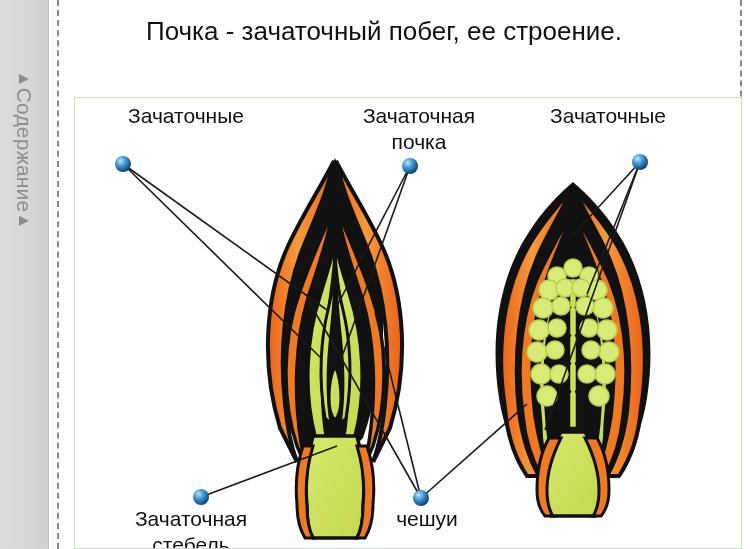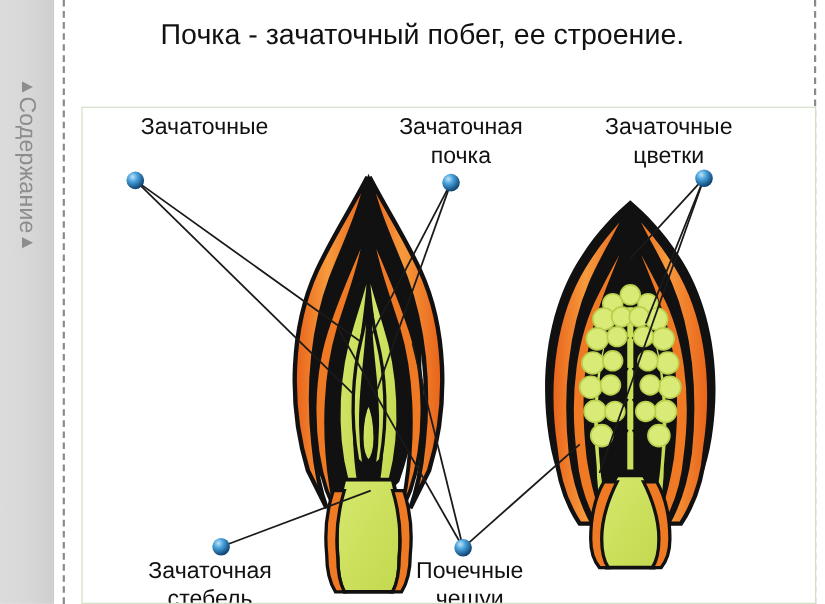--- a/index.html
+++ b/index.html
@@ -306,25 +306,23 @@
 
     <div class="callout" id="lbl-leaflets">
       <div>Зачаточные</div>
     </div>
     <div class="callout" id="lbl-bud">
       <div>Зачаточная</div>
       <div>почка</div>
     </div>
     <div class="callout" id="lbl-flowers">
       <div>Зачаточные</div>
-      <div>цветки</div>
     </div>
     <div class="callout" id="lbl-stem">
       <div>Зачаточная</div>
       <div>стебель</div>
     </div>
     <div class="callout" id="lbl-scales">
-      <div>Почечные</div>
       <div>чешуи</div>
     </div>
 
   </div>
 </div>
 
 </body></html>

